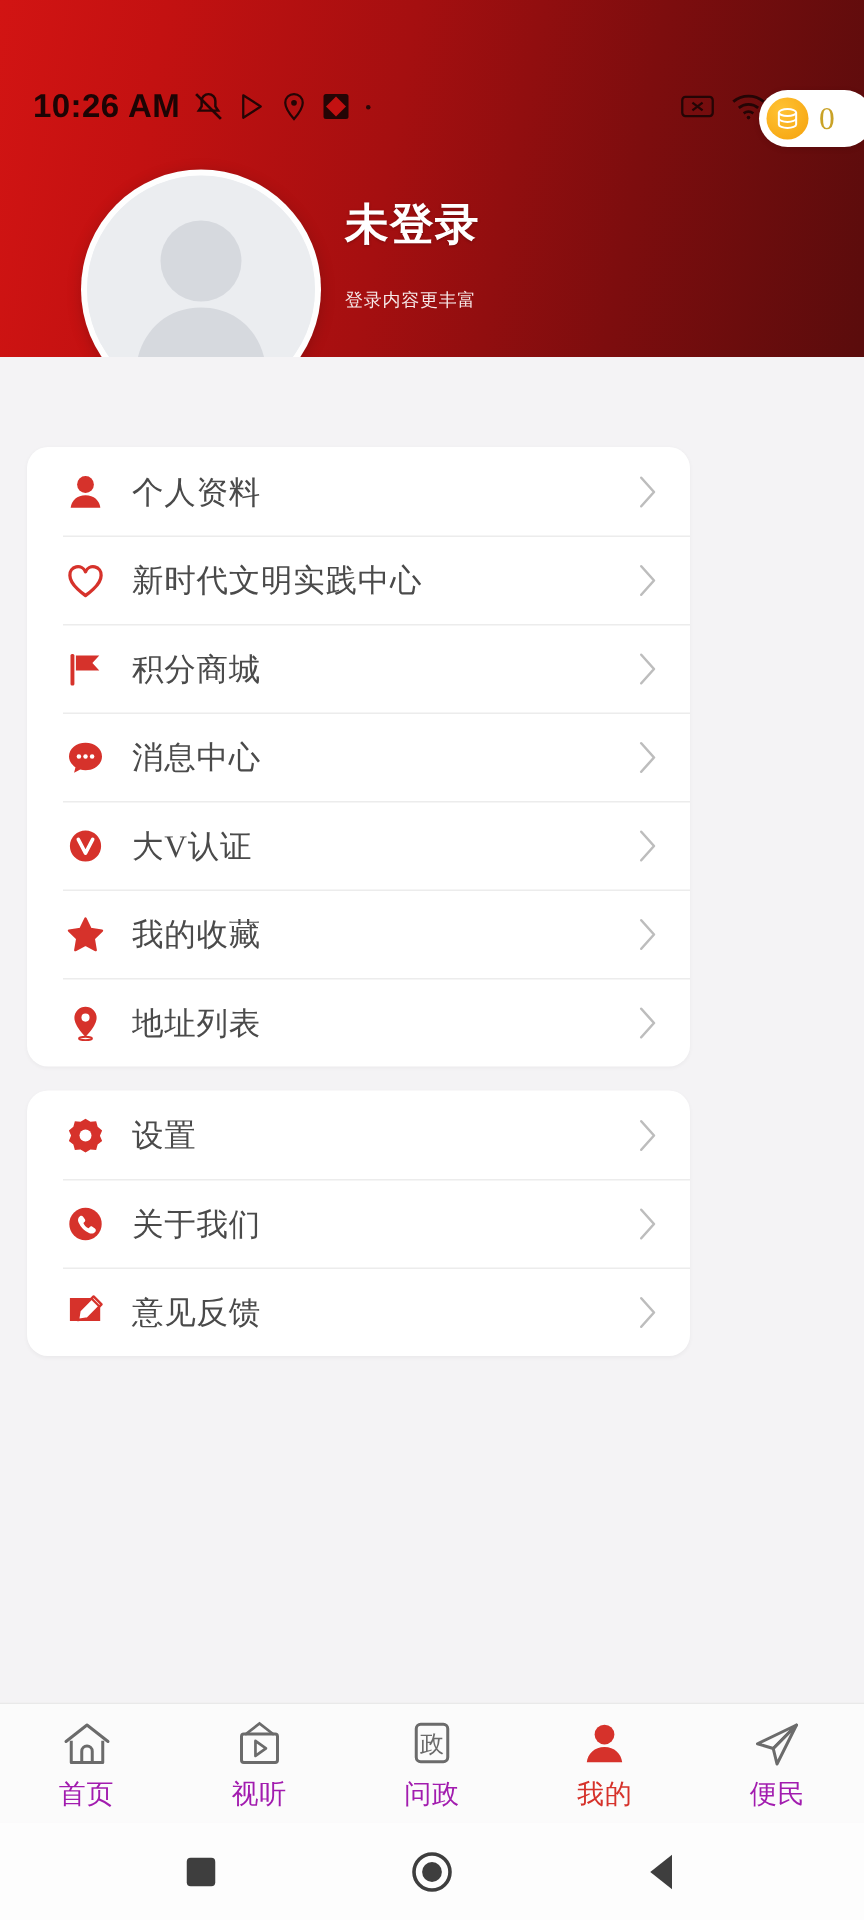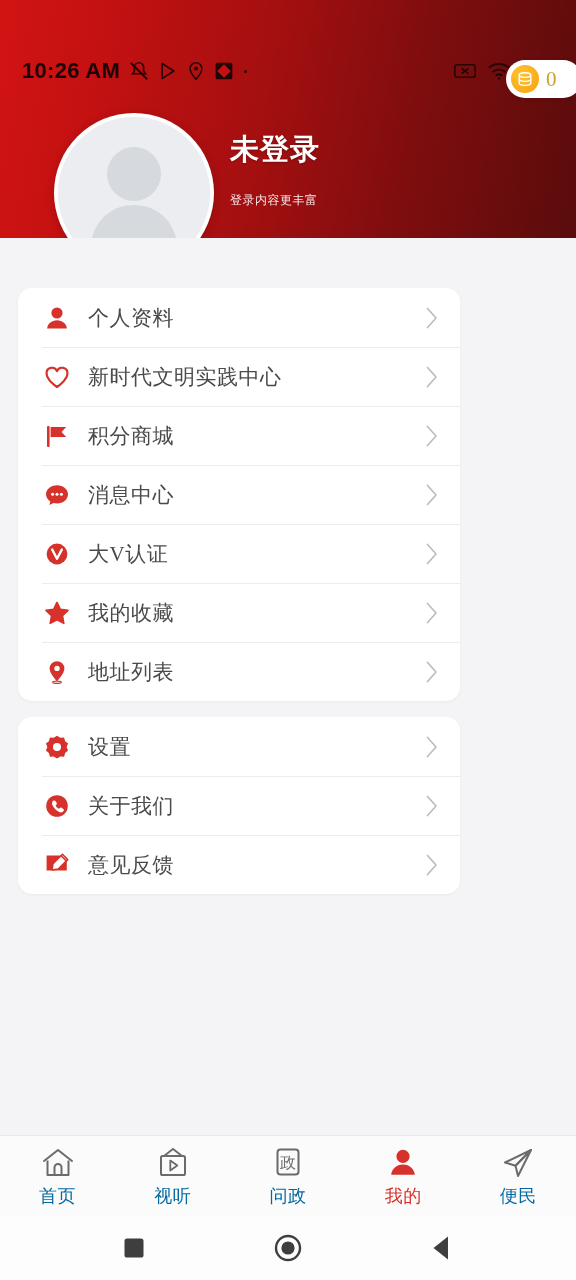--- a/index.html
+++ b/index.html
@@ -62,21 +62,21 @@
     color:#fff; font-size:29px; font-weight:700; letter-spacing:1px;
     font-family:"Liberation Serif","DejaVu Serif",serif;
     text-shadow:0 1px 2px rgba(0,0,0,.25);
   }
   .profile-sub {
     color:#f6e8e8; font-size:12px; margin-top:22px; letter-spacing:.5px;
     font-family:"Liberation Serif","DejaVu Serif",serif;
   }
 
   
-  .content { position:absolute; top:238px; left:0; width:478px; bottom:145px; }
+  .content { position:absolute; top:248px; left:0; width:478px; bottom:145px; }
   .card {
     margin:0 18px 16px 18px;
     background:#fff; border-radius:14px; overflow:hidden;
     box-shadow:0 1px 3px rgba(0,0,0,.045);
   }
   .card.first { margin-top:50px; }
   .row {
     position:relative; height:59px;
     display:flex; align-items:center; padding:0 22px 0 24px;
     cursor:pointer;
@@ -98,21 +98,21 @@
 
   
   .tabbar {
     position:absolute; left:0; bottom:65px; width:576px; height:80px;
     background:#fbfbfb; border-top:1px solid #e9e9e9;
     display:flex; align-items:flex-start; justify-content:space-around;
     padding-top:9px;
   }
   .tab { width:20%; display:flex; flex-direction:column; align-items:center; cursor:pointer; }
   .tab-ico { height:36px; display:flex; align-items:center; justify-content:center; }
-  .tab-label { font-size:18px; color:#0369a1; margin-top:3px; letter-spacing:.5px;
+  .tab-label { font-size:18px; color:#a21caf; margin-top:3px; letter-spacing:.5px;
     font-family:"Liberation Serif","DejaVu Serif",serif; }
   .tab.active .tab-label { color:#d6322b; }
 
   
   .navbar {
     position:absolute; left:0; bottom:0; width:576px; height:65px;
     background:#fdfdfd;
     display:flex; align-items:center; justify-content:center; gap:108px;
   }
   .nav-btn { width:46px; height:46px; display:flex; align-items:center; justify-content:center; cursor:pointer; }

